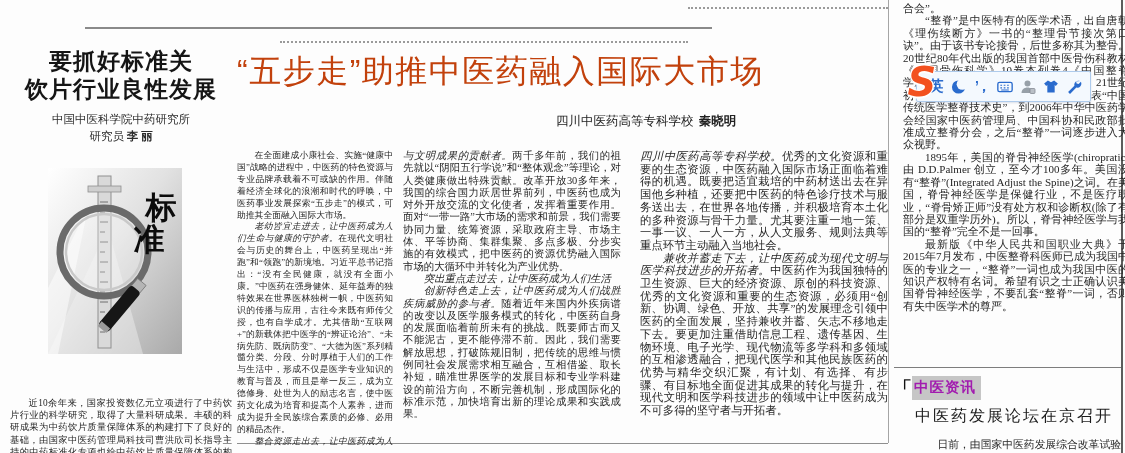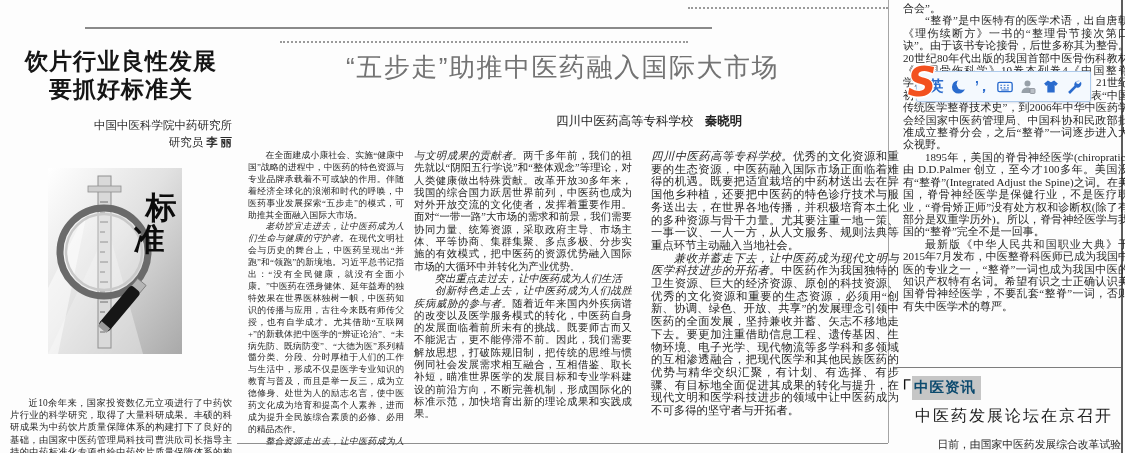--- a/index.html
+++ b/index.html
@@ -18,49 +18,49 @@
   .rule-dot-right   { left:688px; top:7px;   width:200px; border-top:2px dotted #9a9a9a; }
   .rule-center-bot  { left:237px; top:443px; width:651px; border-top:1px solid #8f8f8f; }
   .rule-right-mid   { left:894px; top:367px; width:227px; border-top:1px solid #7d7d7d; }
   .vrule-center     { left:888px; top:0;     width:1px; height:443px; background:#a5a5a5; }
   .vrule-pageedge   { left:1121px; top:0;    width:2px; height:453px; background:#5c5c5c; }
 
   
   .left-art { left:10px; top:48px; width:222px; }
   .left-title { text-align:center; font-family:"Liberation Sans","DejaVu Sans",sans-serif;
     font-weight:700; font-size:23px; line-height:27.5px; letter-spacing:1px; color:#151515; }
-  .left-byline { margin-top:14px; text-align:right; font-size:11.5px; line-height:17px; color:#2c2c2c; }
+  .left-byline { margin-top:8px; text-align:center; font-size:11.5px; line-height:17px; color:#2c2c2c; }
   .left-byline b { font-weight:700; }
   .left-photo { left:48px; top:168px; width:134px; height:186px; }
   .left-body { left:10px; top:361px; width:222px; height:92px; overflow:hidden;
     font-size:9.3px; line-height:12.2px; text-align:justify;margin-top:36px; }
   .indent { text-indent:2em; }
 
   
-  .c-headline { left:237px; top:50px; width:651px; text-align:center;
+  .c-headline { left:237px; top:50px; width:651px; 
     font-family:"Liberation Sans","DejaVu Sans",sans-serif; font-weight:500;
-    font-size:26px; letter-spacing:1.5px; color:#737373; }
+    font-size:32px; letter-spacing:1.5px; color:#c2410c; }
   .c-byline { left:556px; top:113px; width:332px; font-size:12.5px; color:#222; }
-  .c-byline b { font-weight:700; margin-left:8px; }
-  .ccol { top:150px; text-align:justify; overflow:hidden;margin-left:11px; }
+  .c-byline b { font-weight:700; margin-left:2px; }
+  .ccol { top:150px; text-align:justify; overflow:hidden; }
   .ccol p { margin:0; }
   .ccol1 { left:237px; width:156px; max-height:297px; font-size:8.8px;  line-height:11.9px; }
   .ccol2 { left:403px; width:218px; max-height:297px; font-size:10.4px; line-height:12.3px; }
   .ccol3 { left:640px; width:248px; max-height:297px; font-size:11.4px; line-height:12.7px; }
   .lead { font-style:italic; }
 
   
   .r-text { left:895px; top:2px; width:226px; max-height:362px; overflow:hidden;
     font-size:11px; line-height:12.4px; text-align:justify;margin-left:8px; }
   .r-frag { text-indent:0; }
   .r-section { left:893px; top:376px; display:flex; align-items:center; }
   .r-bracket { font-family:"Liberation Sans","DejaVu Sans",sans-serif; font-weight:900;
     font-size:19px; color:#111; line-height:19px; }
   .r-tag { font-family:"Liberation Sans","DejaVu Sans",sans-serif; font-weight:700;
-    font-size:14.5px; color:#0c4a6e; background:#c6c6c6; padding:2px 5px 3px 2px; letter-spacing:1px; }
+    font-size:14.5px; color:#a21caf; background:#c6c6c6; padding:2px 5px 3px 2px; letter-spacing:1px; }
   .r-news-title { left:915px; top:406px; font-family:"Liberation Sans","DejaVu Sans",sans-serif;
     font-weight:400; font-size:16px; letter-spacing:2px; color:#1c1c1c; }
   .r-news-teaser { left:895px; top:438px; width:226px; height:15px; overflow:hidden;
     font-size:10.8px; line-height:13px; }
   .r-news-teaser p { text-indent:2em;text-align:right; }
 
   
   .ime-bar { left:916px; top:71px; width:175px; height:31px; z-index:30;
     background:#f4f9fe; border:1px solid #aecbec; border-radius:2px;
     display:flex; align-items:center; justify-content:flex-end;
@@ -83,22 +83,22 @@
 <div class="abs rule-solid-top"></div>
 <div class="abs rule-dot-left"></div>
 <div class="abs rule-dot-right"></div>
 <div class="abs rule-center-bot"></div>
 <div class="abs rule-right-mid"></div>
 <div class="abs vrule-center"></div>
 <div class="abs vrule-pageedge"></div>
 
 <div class="abs left-art">
   <div class="left-title">
+    <div>要抓好标准关</div>
     <div>饮片行业良性发展</div>
-    <div>要抓好标准关</div>
   </div>
   <div class="left-byline">
     <div>中国中医科学院中药研究所</div>
     <div>
       <span>研究员</span>
       <b>李 丽</b>
     </div>
   </div>
 </div>
 

